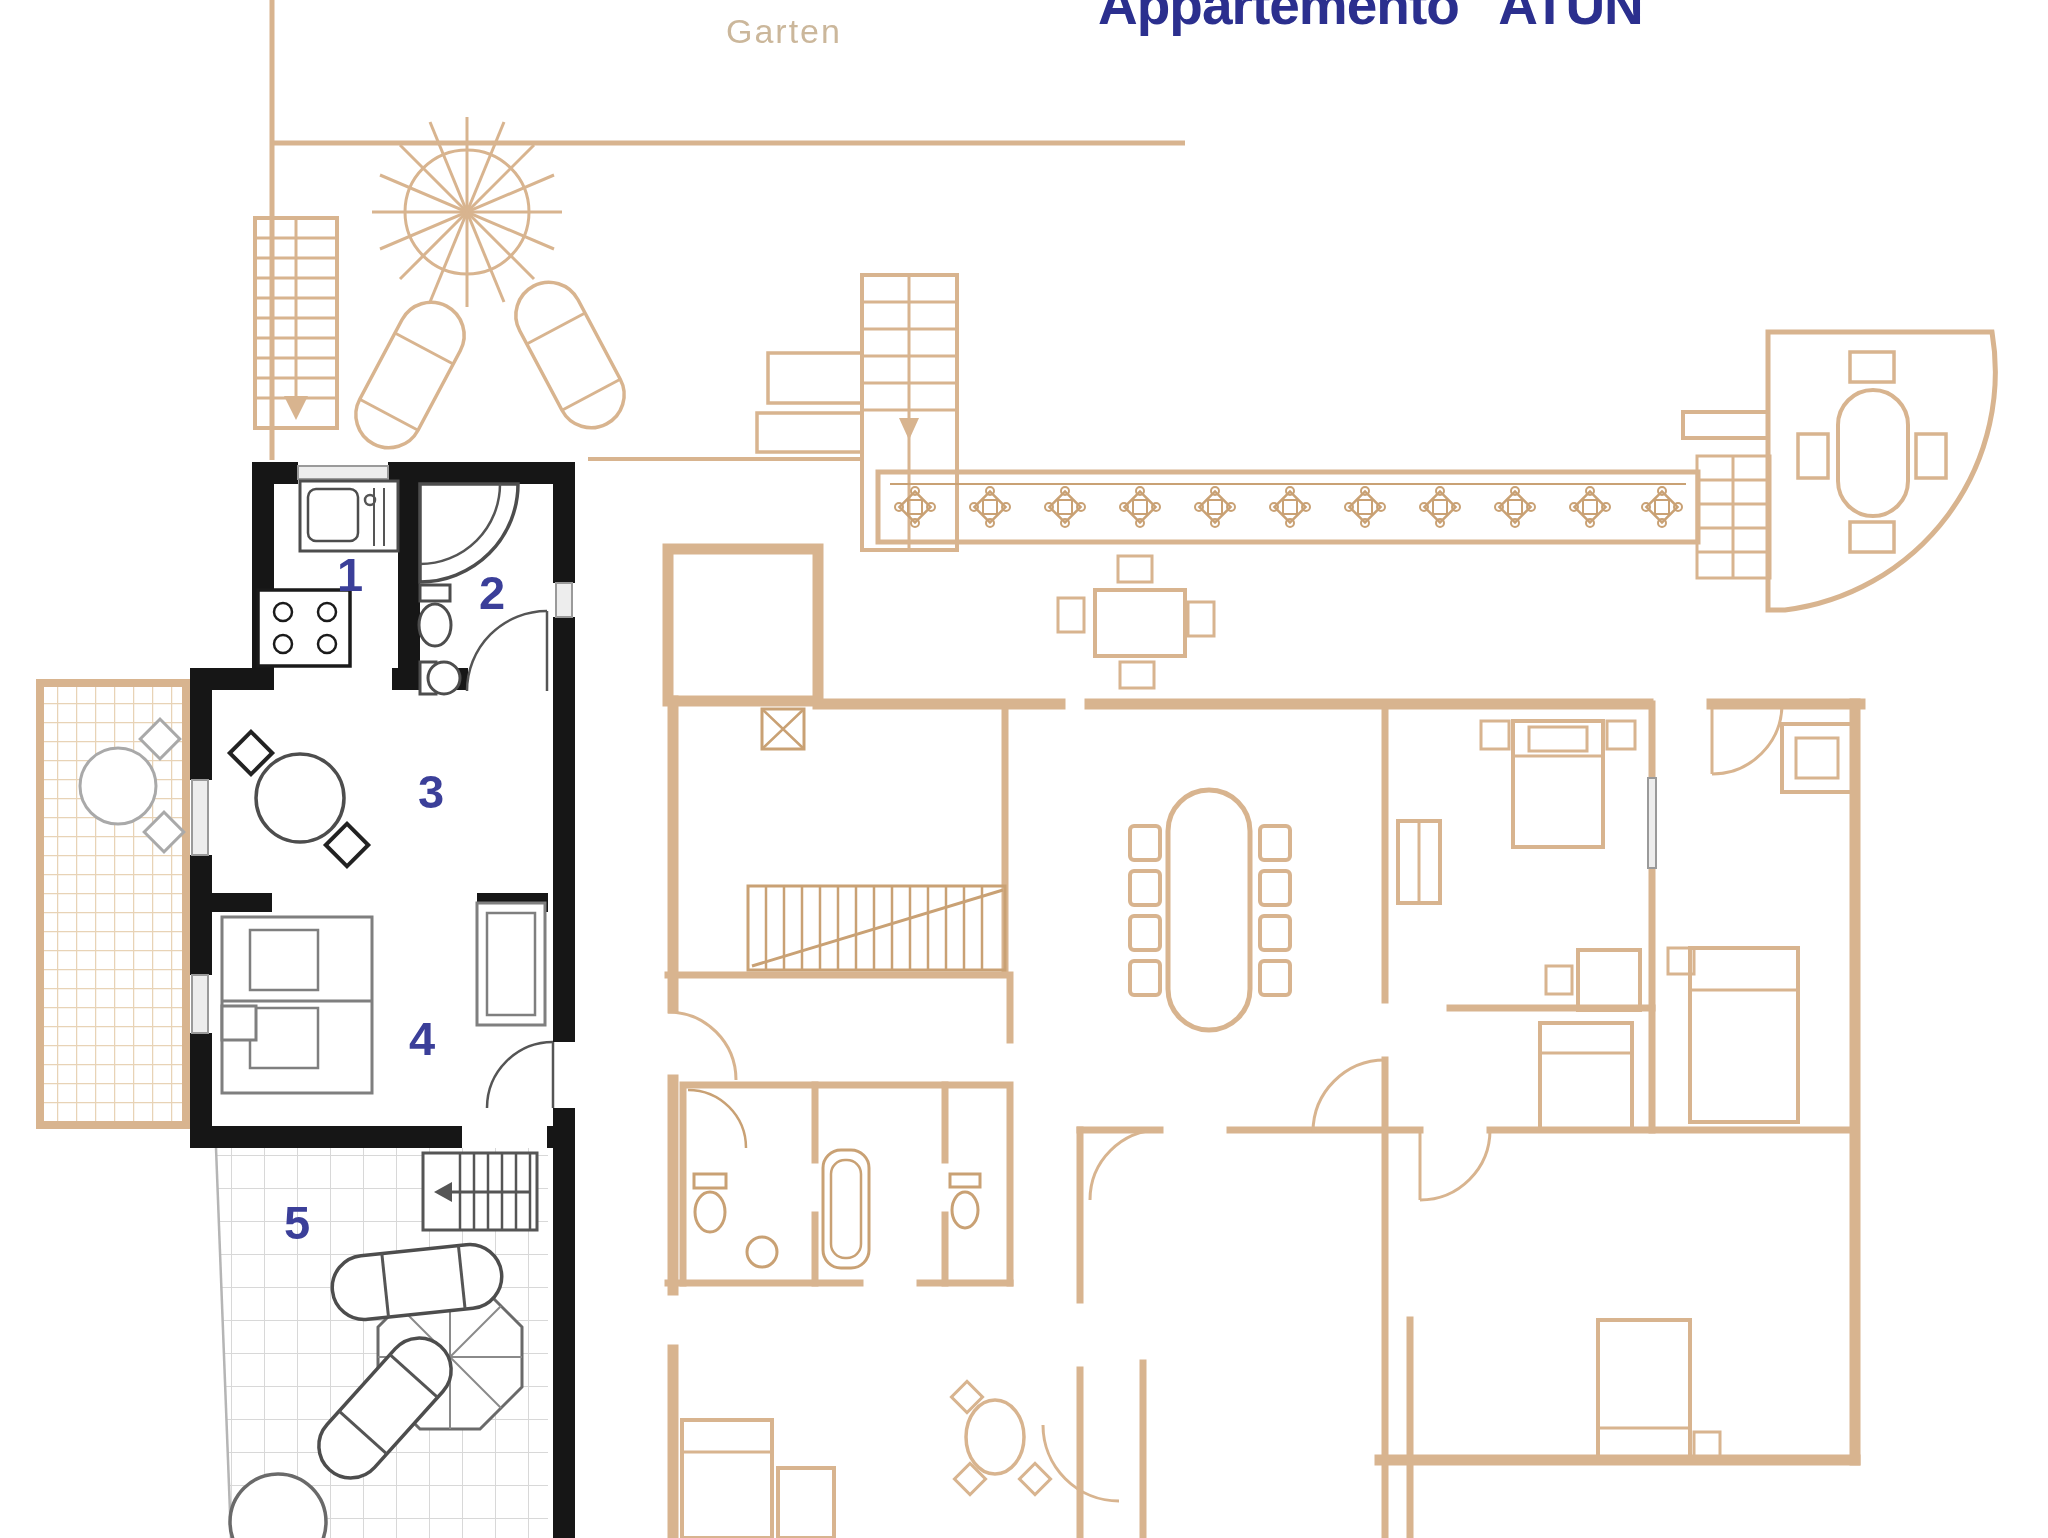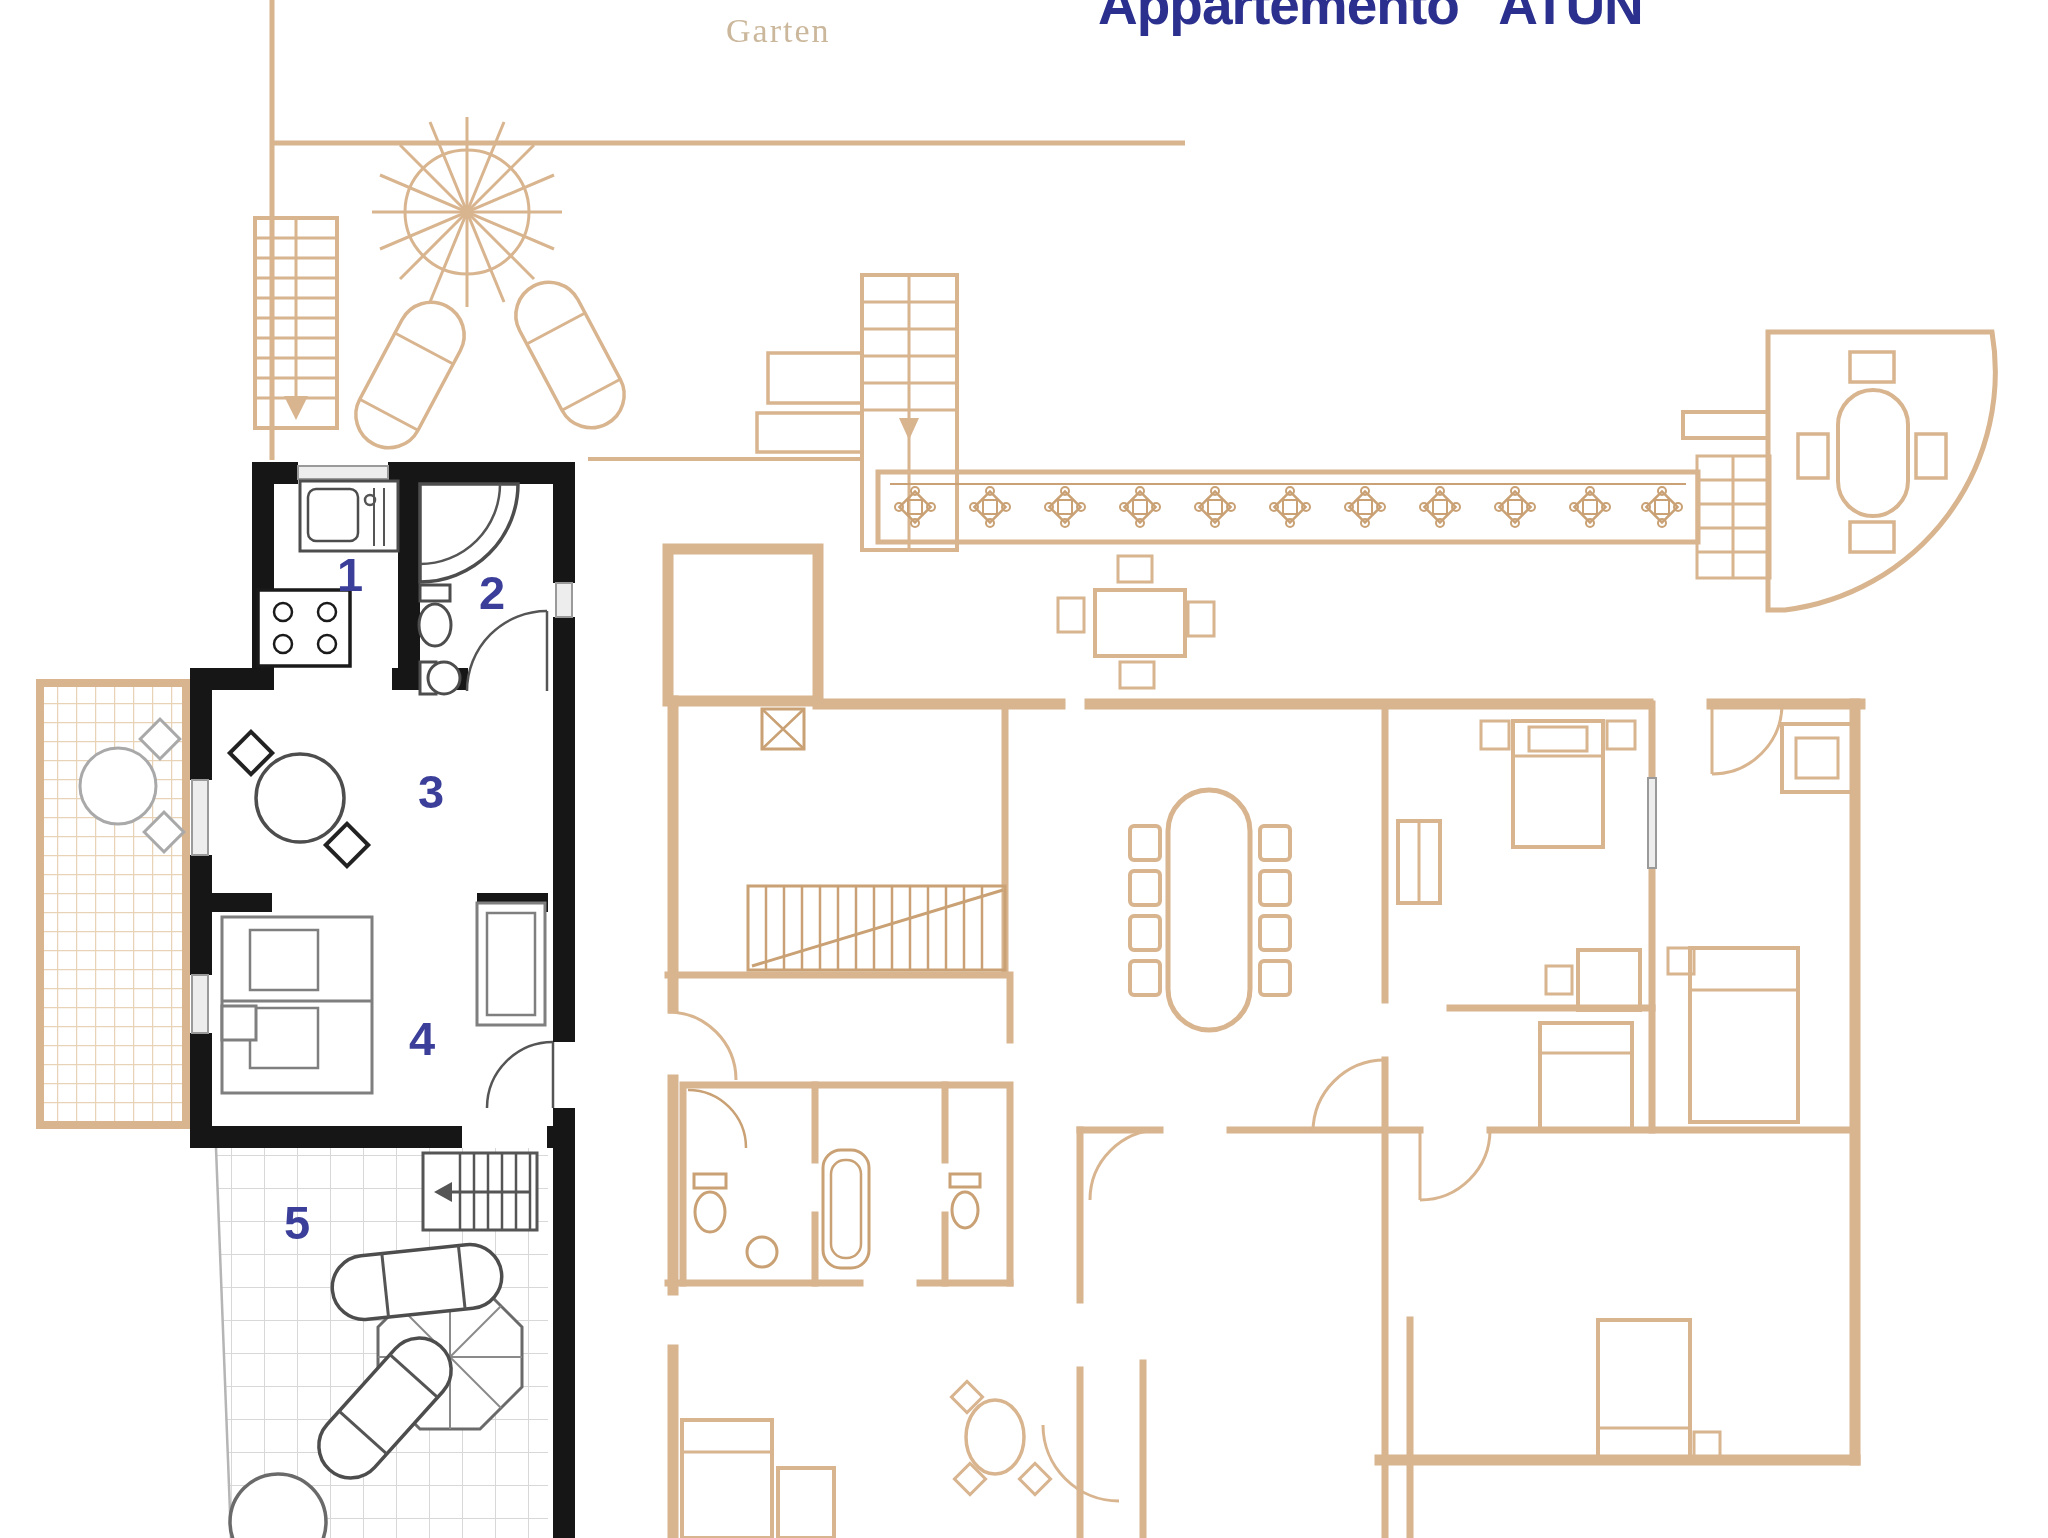--- a/index.html
+++ b/index.html
@@ -28,21 +28,21 @@
   .furn{stroke:var(--furniture-gray);fill:#ffffff;}
   .furn2{stroke:#7f7f7f;fill:#ffffff;}
   .thin{stroke:#555555;fill:none;}
   .title{
     position:absolute;left:1098px;top:-27px;width:920px;
     font-size:55px;font-weight:bold;color:var(--accent-navy);
     letter-spacing:-1px;white-space:nowrap;
   }
   .garden-label{
     position:absolute;left:726px;top:12px;
-    font-size:34px;color:var(--garden-text);letter-spacing:2px;font-family:Liberation Serif, serif;
+    font-size:34px;color:var(--garden-text);letter-spacing:2px;
   }
   .room-num{
     position:absolute;transform:translate(-50%,-50%);
     font-size:47px;font-weight:bold;color:var(--number-blue);
   }
 </style>
 </head>
 <body>
 
 <div class="stage">

